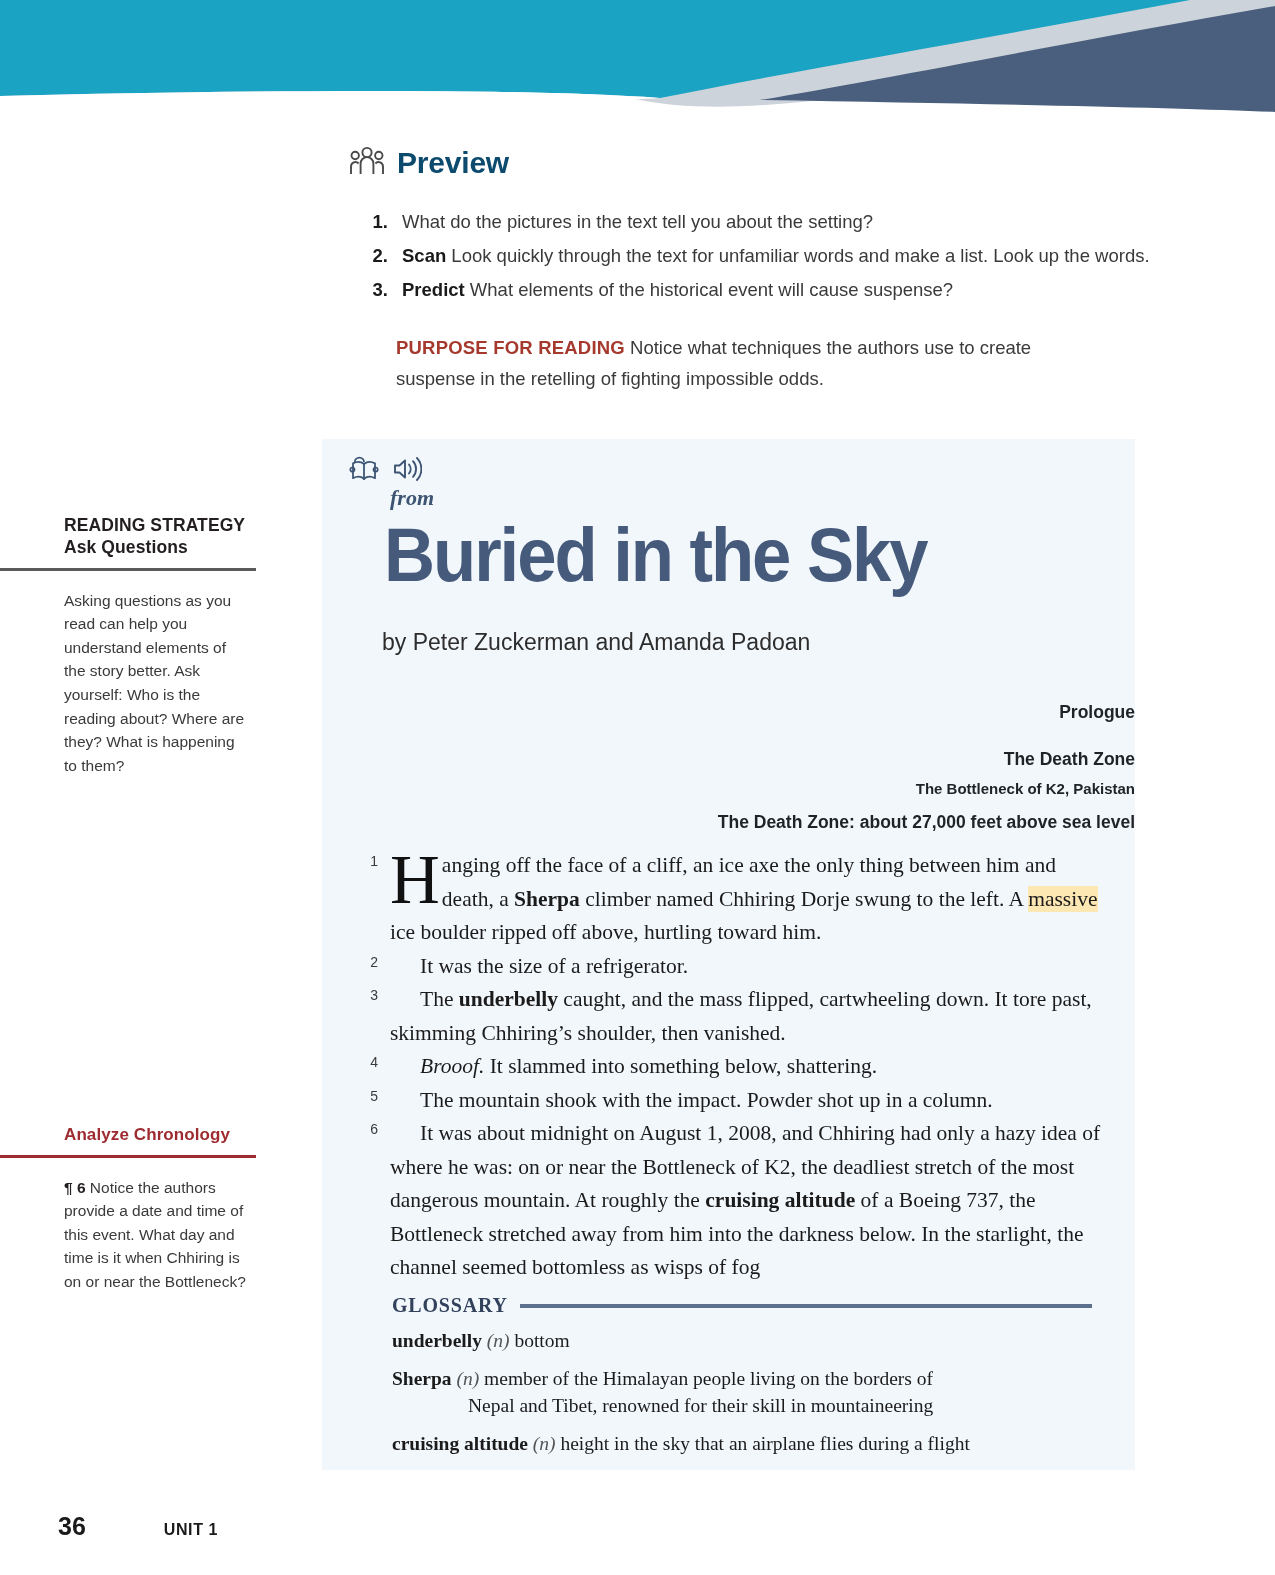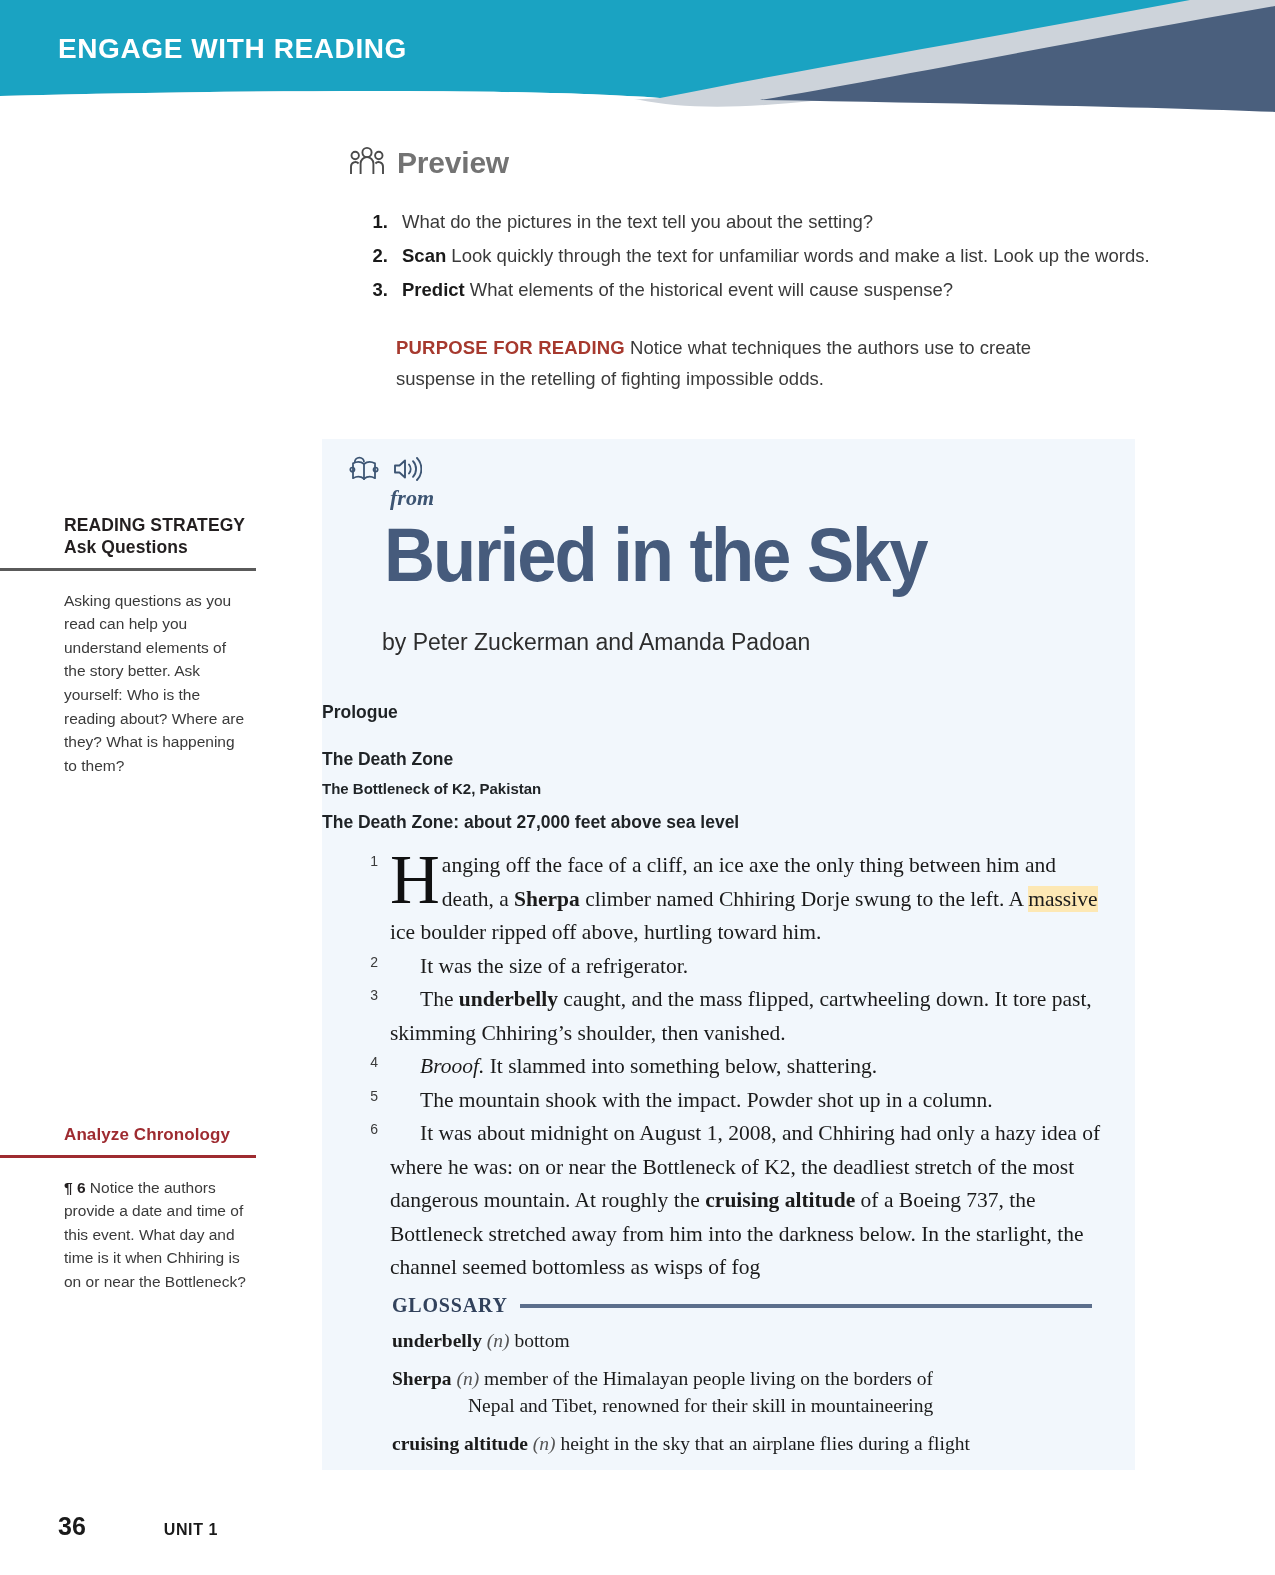--- a/index.html
+++ b/index.html
@@ -76,21 +76,21 @@
     width: 800px;
   }
   #preview-head {
     display: flex;
     align-items: center;
     gap: 13px;
   }
   #preview-title {
     font-size: 30px;
     font-weight: bold;
-    color: #737373;
+    color: #0c4a6e;
     letter-spacing: -0.2px;
   }
   .preview-list {
     margin: 26px 0 0 0;
     padding: 0;
     list-style: none;
   }
   .preview-list li {
     display: flex;
     font-size: 18.5px;
@@ -169,21 +169,21 @@
     left: 60px;
     top: 190px;
     font-size: 23px;
     color: #2d2d2d;
   }
 
   .center-head {
     position: absolute;
     left: 0;
     width: 813px;
-    text-align: left;
+    text-align: right;
     font-weight: bold;
     color: #1f2326;
   }
   #prologue-head { top: 263px; font-size: 17.5px; }
   #sub-head-1 { top: 310px; font-size: 17.5px; }
   #sub-head-2 { top: 341px; font-size: 15px; }
   #sub-head-3 { top: 373px; font-size: 17.5px; }
 
   
   #reading-body {
@@ -293,21 +293,20 @@
 
 <div id="header-banner">
   <svg width="1275" height="125" viewBox="0 0 1275 125" xmlns="http://www.w3.org/2000/svg">
     <rect x="0" y="0" width="1275" height="125" fill="#ffffff"></rect>
     <path d="M0,0 L1275,0 L1275,40 C1180,48 1020,70 880,92 C760,110 690,110 640,100 C540,82 300,96 0,104 Z" fill="#cdd3da"></path>
     <path d="M1275,6 L1275,112 C1180,108 1000,104 760,100 C880,80 1080,40 1275,6 Z" fill="#4a5f7d"></path>
     <path d="M0,0 L1275,0 L1275,16 C1060,44 820,76 660,98 C520,88 250,90 0,96 Z" fill="#ffffff" opacity="0"></path>
     <path d="M0,0 L1190,0 C1010,34 810,68 660,98 C520,88 250,90 0,96 Z" fill="#1aa3c2"></path>
     <path d="M0,96 C250,90 520,88 660,98 C560,104 300,118 0,118 Z" fill="#ffffff"></path>
   </svg>
-  <div id="header-title">ENGAGE WITH READING</div>
 </div>
 
 <div id="preview-section">
   <div id="preview-head">
     <span>
       <svg width="34" height="30" viewBox="0 0 34 30" xmlns="http://www.w3.org/2000/svg">
         <circle cx="17" cy="6.5" r="4.6" fill="none" stroke="#4a4a4a" stroke-width="1.9"></circle>
         <circle cx="5.2" cy="9.5" r="3.7" fill="none" stroke="#4a4a4a" stroke-width="1.9"></circle>
         <circle cx="28.8" cy="9.5" r="3.7" fill="none" stroke="#4a4a4a" stroke-width="1.9"></circle>
         <path d="M10.6 28 L10.6 17.5 a6.4 6.4 0 0 1 12.8 0 L23.4 28" fill="none" stroke="#4a4a4a" stroke-width="1.9"></path>

